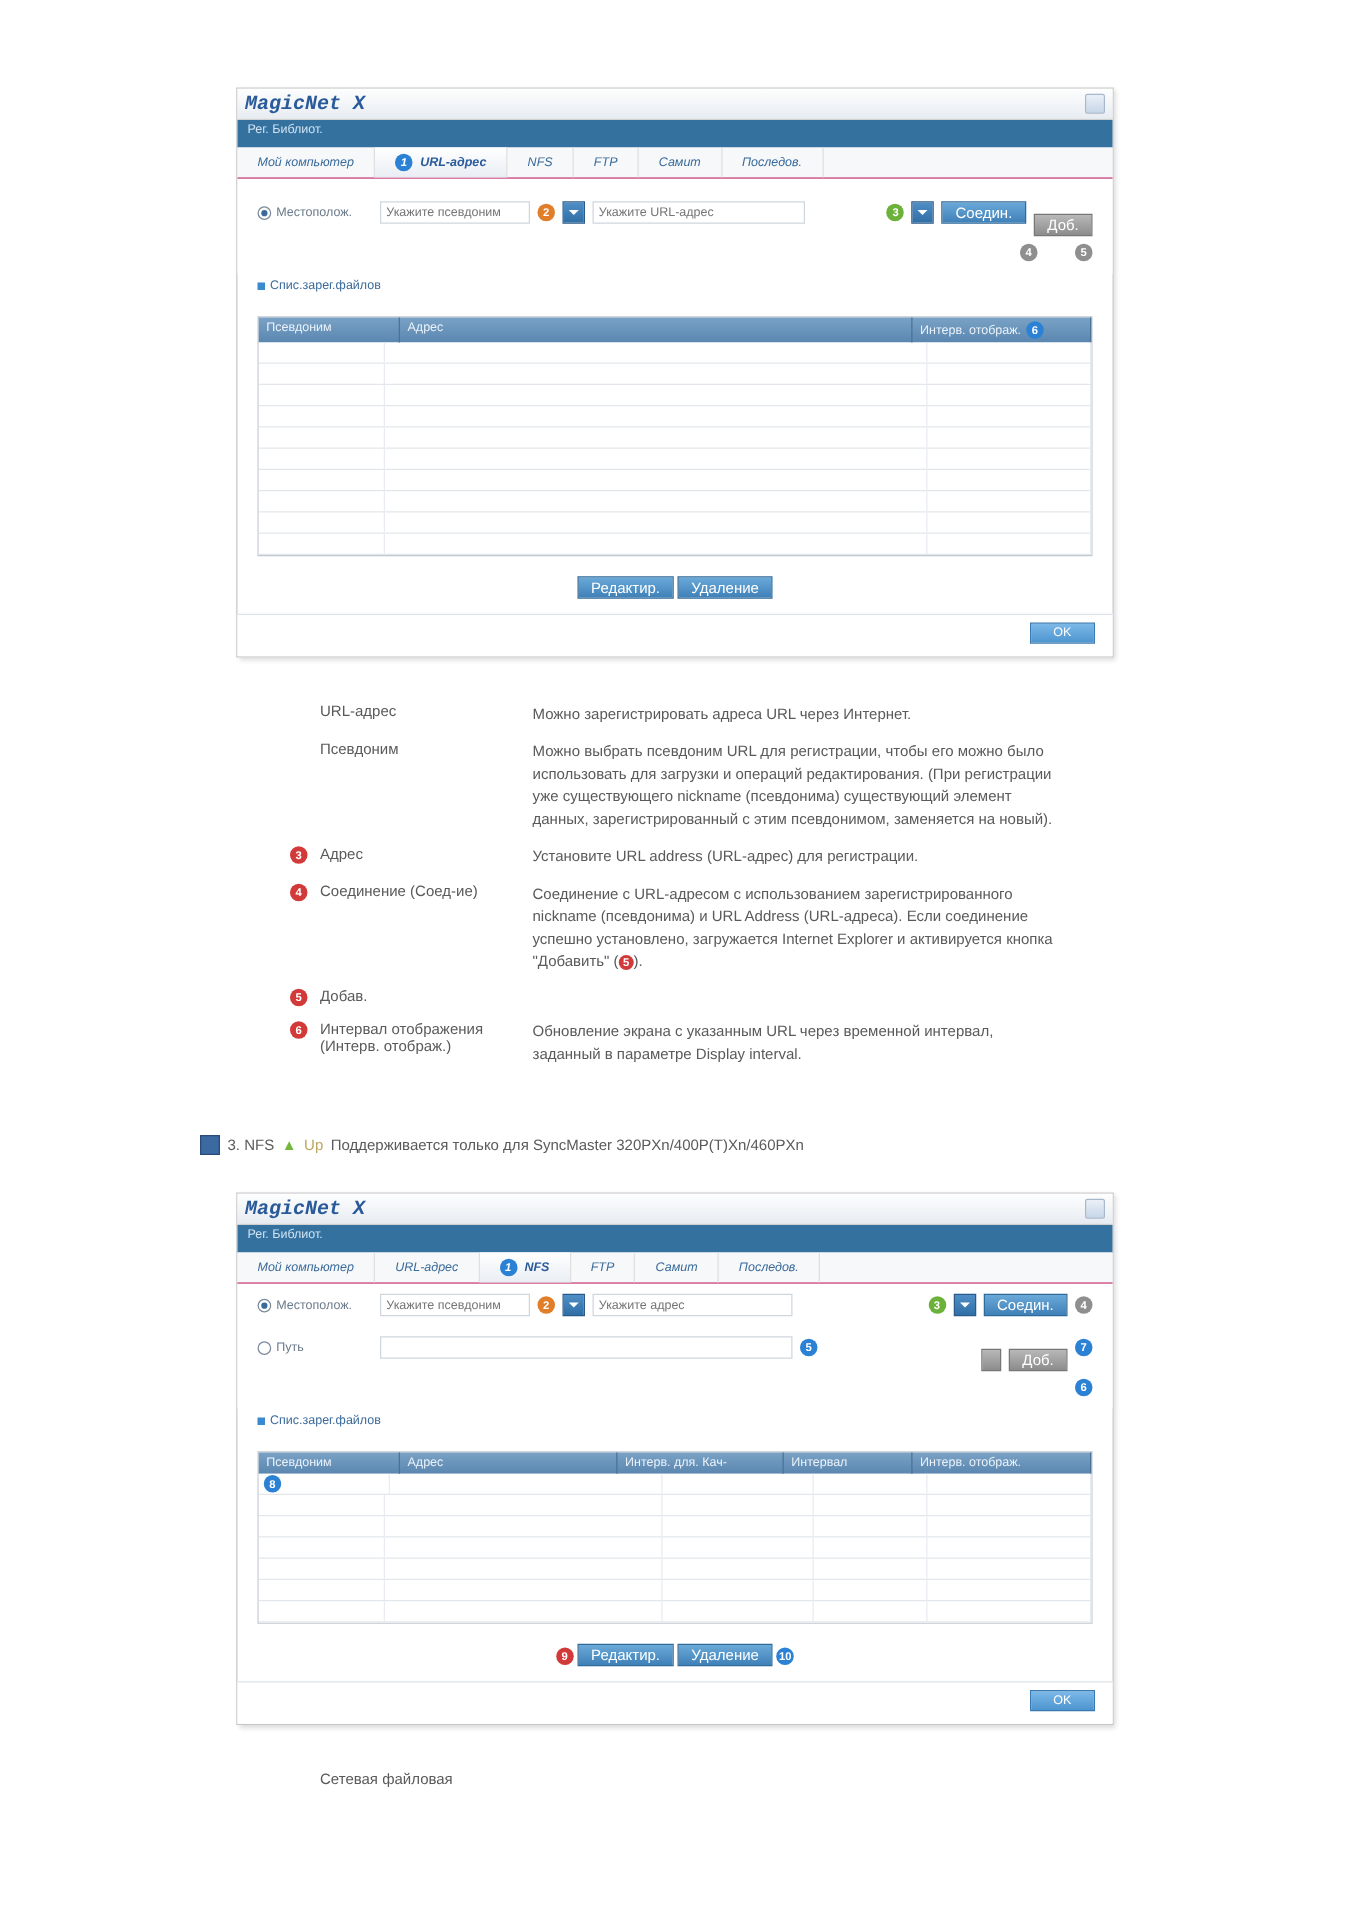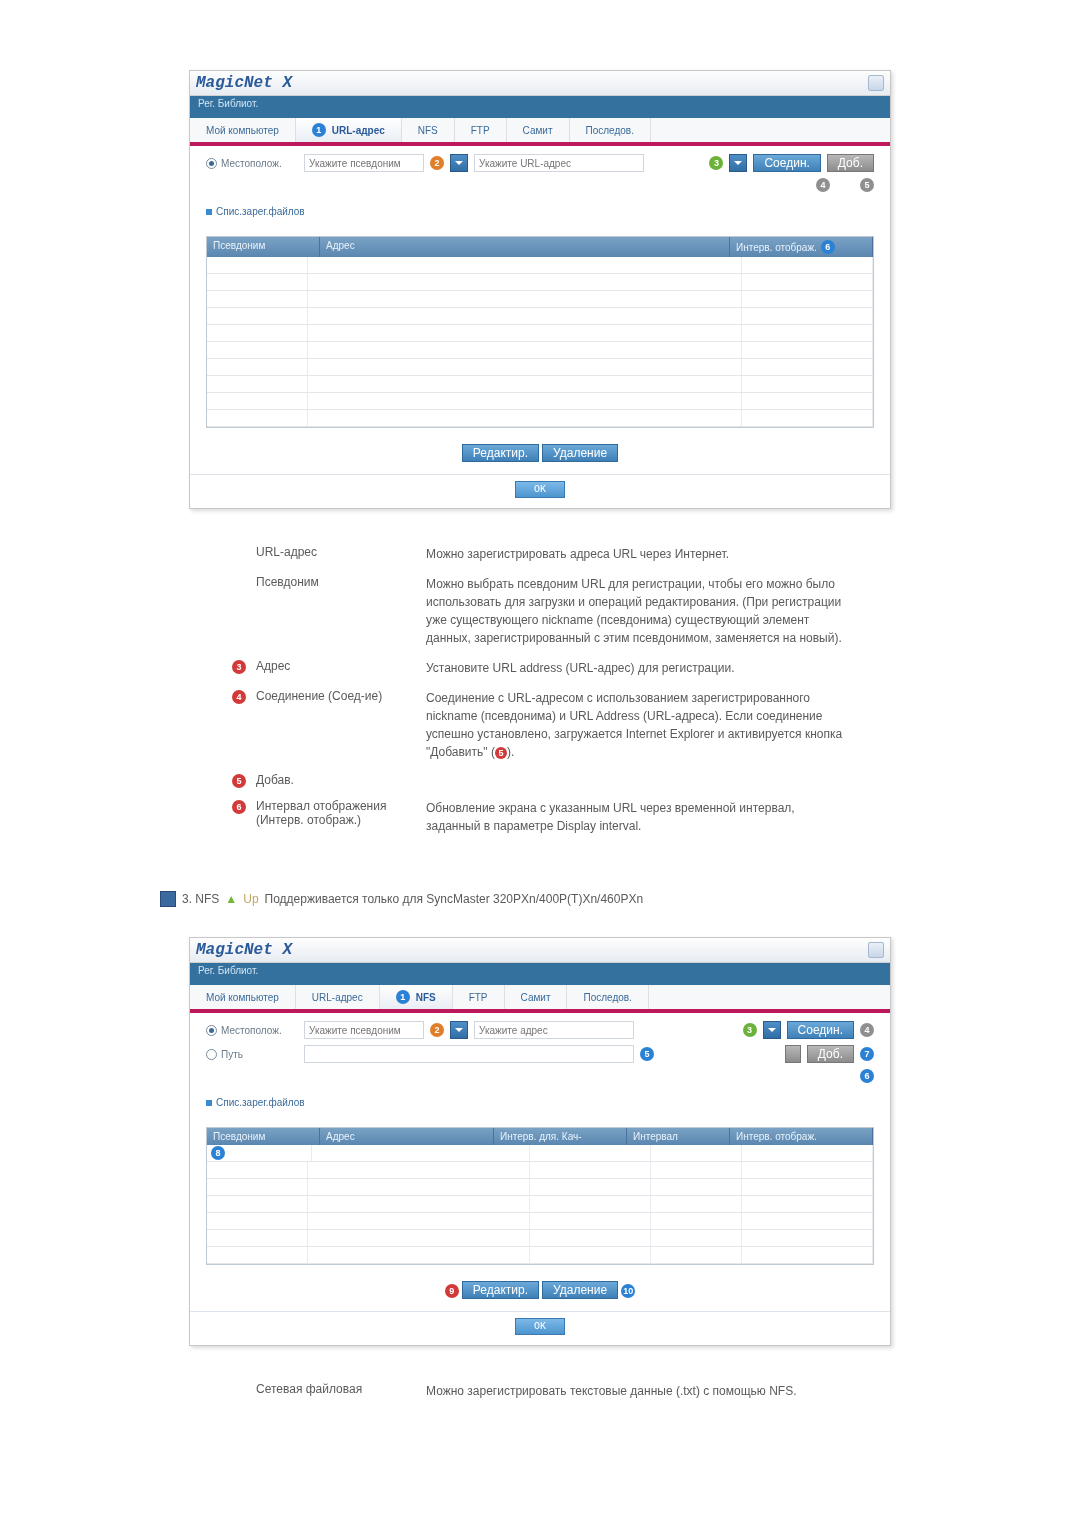--- a/index.html
+++ b/index.html
@@ -51,21 +51,22 @@
   .menubar {
     height: 18px;
     background: #34719f;
     color: #cfe3f2;
     font-size: 10px;
     padding: 2px 8px;
   }
   .subtabs {
     display: flex;
     background: #f6f8fa;
-    border-bottom: 4px solid #be185d;
+    border-bottom: 1px solid #be185d;
+    font-style: italic;
   }
   .subtabs .tab {
     padding: 5px 16px;
     color: #3a6a9a;
     font-size: 10px;
     border-right: 1px solid #e0e0e0;
     display: flex;
     align-items: center;
     gap: 6px;
   }
@@ -113,20 +114,21 @@
     padding: 0 10px;
     background: linear-gradient(#6aa9d8,#3f80b8);
     color: #fff;
     font-size: 12px;
     border: 1px solid #2f6a9a;
     display: inline-flex; align-items:center;
   }
   .btn.gray {
     background: linear-gradient(#b8b8b8,#8c8c8c);
     border-color:#777;
+    margin-top:20px;
   }
   .section-head {
     font-size: 10px;
     color: #3a6a9a;
     padding: 4px 16px 19px;
     display:flex;align-items:center;gap:4px;
   }
   .section-head .sq{width:6px;height:6px;background:#3a8ad0;display:inline-block;}
   .grid {
     margin: 0 16px 10px 16px;
@@ -154,23 +156,22 @@
   .grid .gbody .grow > div{
     border-right:1px solid #e8ecf1;
   }
   .actions {
     text-align:center;
     padding: 6px 0 12px;
   }
   .okbar{
     background:#fff;
     border-top:1px solid #dde3ea;
-    text-align:center;
+    text-align:right;
     padding:6px 14px 10px;
-    font-family:Liberation Mono, monospace;
   }
   .okbtn{
     display:inline-block;
     background: linear-gradient(#7cb9e8,#4d95cf);
     color:#fff;font-size:10px;padding:2px 18px;border:1px solid #3b7ab0;
   }
 
   
   .defs {
     width: 620px;
@@ -533,17 +534,16 @@
       <span class="btn">Редактир.</span>
       <span class="btn">Удаление</span>
       <span class="num n1" style="background:#2b82d4">10</span>
     </div>
     <div class="okbar"><span class="okbtn">OK</span></div>
   </div>
 
   <div class="defs">
     <div class="drow">
       <div class="term">Сетевая файловая</div>
-      <div class="desc">Можно зарегистрировать текстовые данные (.txt) с помощью NFS.</div>
     </div>
   </div>
 
 </div>
 
 </body></html>

